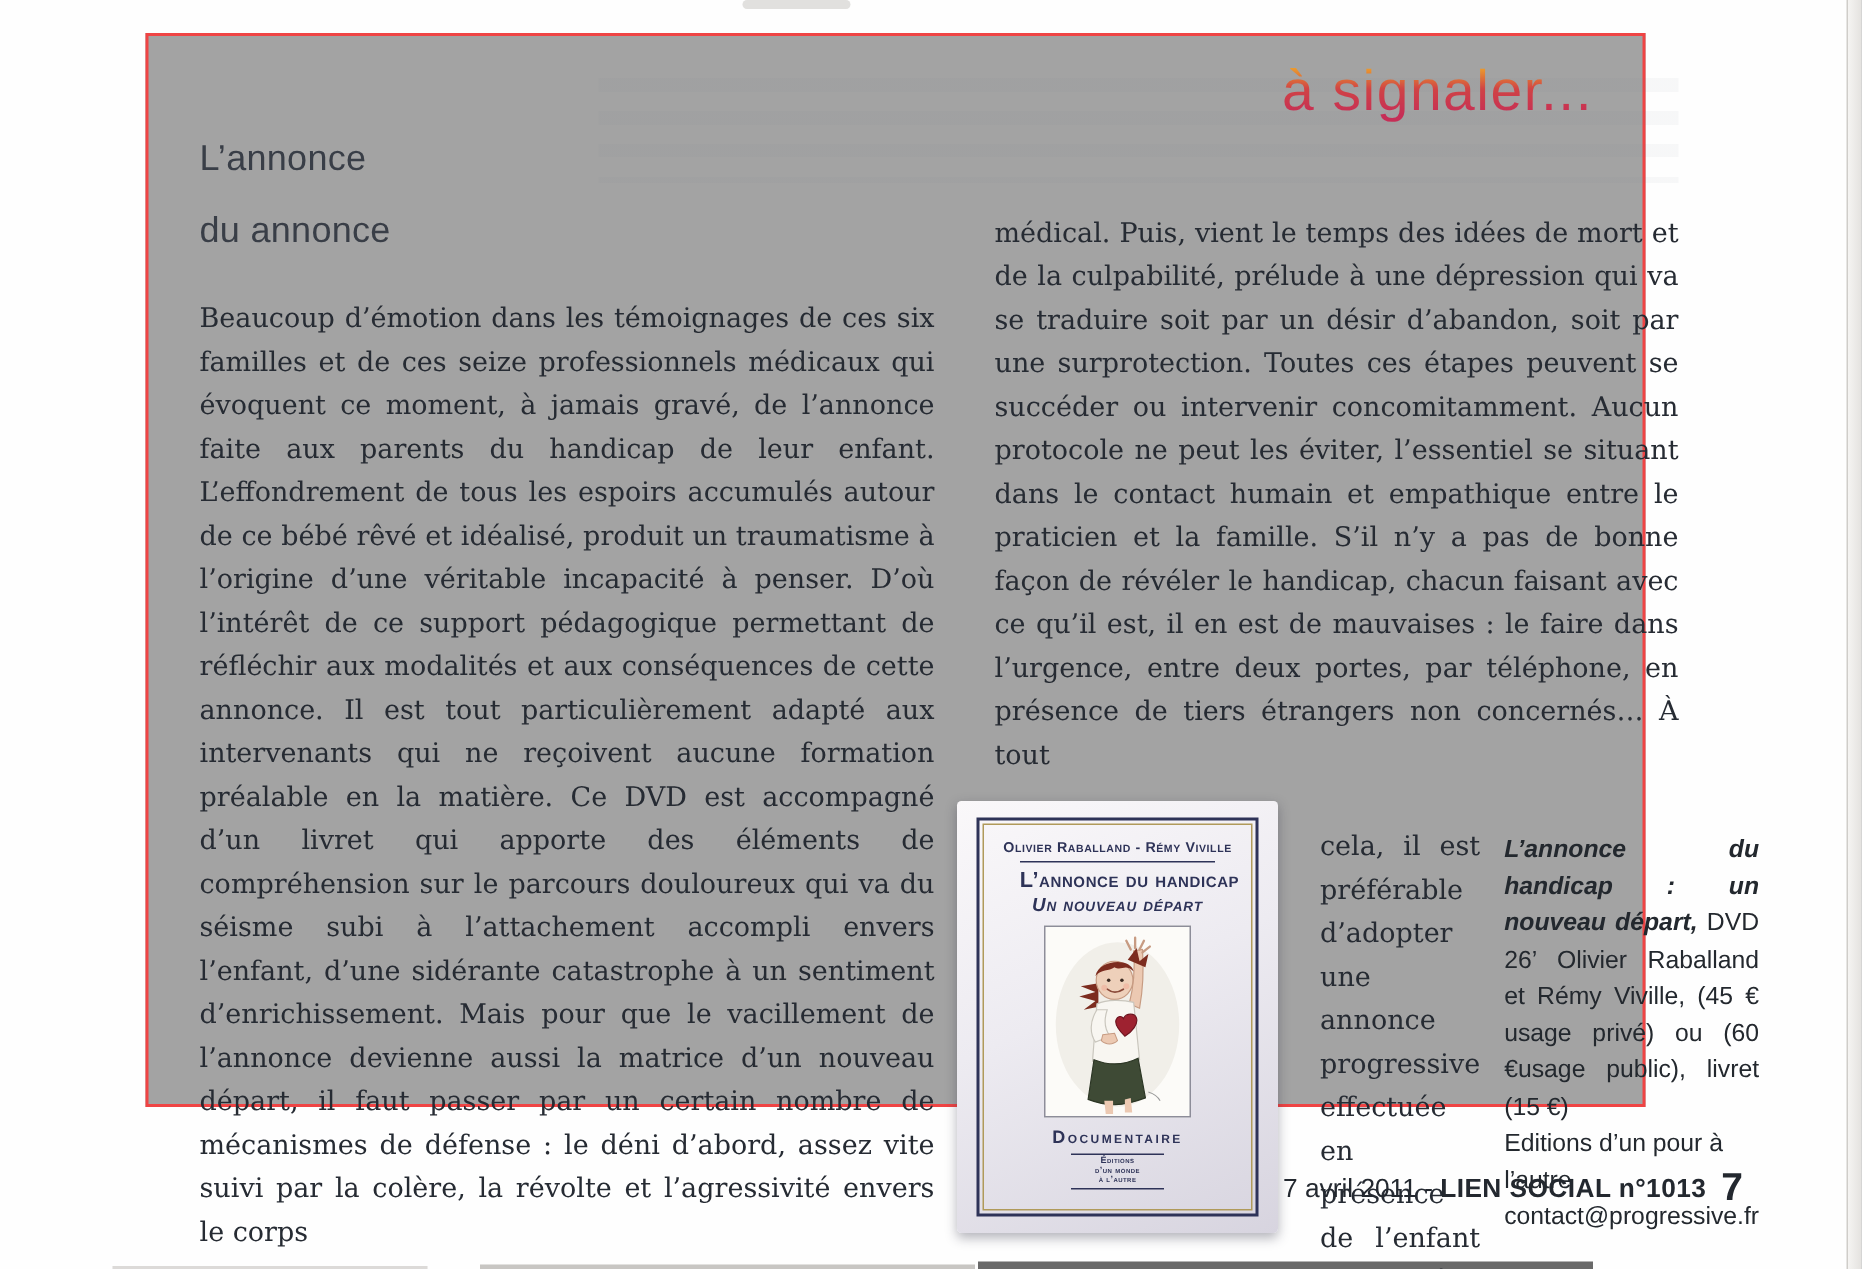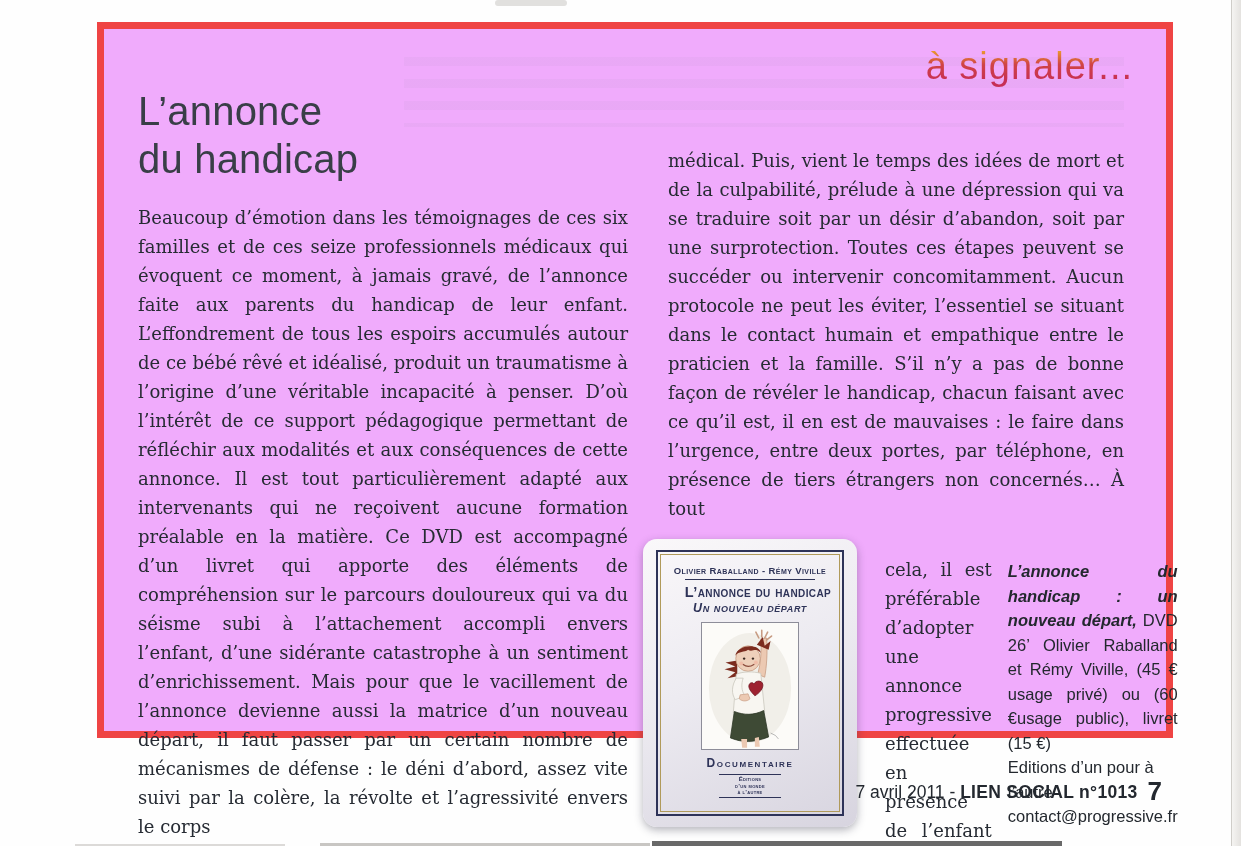--- a/index.html
+++ b/index.html
@@ -15,55 +15,55 @@
     background:#c9c7c3;opacity:.55;border-radius:3px;}
   .scan-bar-bottom-dark{position:absolute;left:652px;top:841px;width:410px;height:5px;
     background:#4f4f4f;opacity:.85;}
   .scan-bar-bottom-light{position:absolute;left:320px;top:843px;width:330px;height:3px;
     background:#b0aeaa;opacity:.7;}
   .scan-bar-bottom-faint{position:absolute;left:75px;top:844px;width:210px;height:2px;
     background:#c4c2be;opacity:.6;}
 
   
   .content-box{
-    position:absolute;left:97px;top:22px;width:1076px;height:716px;
-    background:#f0abfc;border:7px solid #ef4444;box-sizing:border-box;
+    position:absolute;left:97px;top:22px;width:1000px;height:716px;
+    background:#a3a3a3;border:2px solid #ef4444;box-sizing:border-box;
   }
   .ghost-bleed{position:absolute;left:300px;top:28px;width:720px;height:70px;
     background:repeating-linear-gradient(180deg, rgba(110,120,135,.05) 0 9px, transparent 9px 22px);
     pointer-events:none;}
 
   .signaler{
     position:absolute;top:16px;right:33px;
     font-size:38px;letter-spacing:1px;
     background:linear-gradient(180deg,#eda22b 10%,#d04345 45%,#c62e56 85%);
     -webkit-background-clip:text;background-clip:text;color:transparent;
   }
 
   .article-title{
     position:absolute;left:34px;top:58px;
-    font-size:40px;line-height:48px;color:#393e47;letter-spacing:.2px;
+    font-size:24px;line-height:48px;color:#393e47;letter-spacing:.2px;
   }
 
   .body-serif{
     font-family:"DejaVu Serif", serif;
     font-size:18px;line-height:29px;color:#262b33;
     text-align:justify;
   }
   .col-left{position:absolute;left:34px;top:174px;width:490px;}
   .col-right{position:absolute;left:548px;top:101px;width:488px;}
   .col-right p{margin:16px;}
   .wrap-row{display:flex;margin-top:4px;}
   .wrap-right{margin-left:12px;width:271px;display:flex;flex-direction:row;}
 
   
   .dvd-cover{
     position:relative;flex:0 0 214px;width:214px;height:288px;margin-left:-9px;
     background:linear-gradient(155deg,#faf8fa 0%,#edebf1 45%,#d7d4df 100%);
-    box-shadow:0 3px 8px rgba(40,40,60,.35);border-radius:14px;
+    box-shadow:0 3px 8px rgba(40,40,60,.35);border-radius:3px;
   }
   .cover-frame{position:absolute;left:13px;right:13px;top:11px;bottom:11px;
     border:2px solid #2e3358;}
   .cover-frame-gold{position:absolute;left:17px;right:17px;top:15px;bottom:15px;
     border:1px solid #b09a5a;}
   .cover-inner{position:absolute;left:20px;right:20px;top:18px;bottom:18px;
     display:flex;flex-direction:column;align-items:center;color:#2e3358;}
   .cover-authors{margin-top:8px;font-size:9.5px;font-weight:bold;
     font-variant:small-caps;letter-spacing:.4px;white-space:nowrap;}
   .cover-rule{width:130px;height:1px;background:#2e3358;margin:3px 0 4px;}
@@ -101,21 +101,21 @@
 <div class="scan-bar-bottom-light"></div>
 <div class="scan-bar-bottom-faint"></div>
 
 <div class="content-box">
   <div class="ghost-bleed"></div>
 
   <div class="signaler">à signaler...</div>
 
   <div class="article-title">
     <div>L’annonce</div>
-    <div>du handicap</div>
+    <div>du annonce</div>
   </div>
 
   <div class="col-left body-serif">Beaucoup d’émotion dans les témoignages de ces six familles et de ces seize professionnels médicaux qui évoquent ce moment, à jamais gravé, de l’annonce faite aux parents du handicap de leur enfant. L’effondrement de tous les espoirs accumulés autour de ce bébé rêvé et idéalisé, produit un traumatisme à l’origine d’une véritable incapacité à penser. D’où l’intérêt de ce support pédagogique permettant de réfléchir aux modalités et aux conséquences de cette annonce. Il est tout particulièrement adapté aux intervenants qui ne reçoivent aucune formation préalable en la matière. Ce DVD est accompagné d’un livret qui apporte des éléments de compréhension sur le parcours douloureux qui va du séisme subi à l’attachement accompli envers l’enfant, d’une sidérante catastrophe à un sentiment d’enrichissement. Mais pour que le vacillement de l’annonce devienne aussi la matrice d’un nouveau départ, il faut passer par un certain nombre de mécanismes de défense : le déni d’abord, assez vite suivi par la colère, la révolte et l’agressivité envers le corps</div>
 
   <div class="col-right">
     <p class="body-serif">médical. Puis, vient le temps des idées de mort et de la culpabilité, prélude à une dépression qui va se traduire soit par un désir d’abandon, soit par une surprotection. Toutes ces étapes peuvent se succéder ou intervenir concomitamment. Aucun protocole ne peut les éviter, l’essentiel se situant dans le contact humain et empathique entre le praticien et la famille. S’il n’y a pas de bonne façon de révéler le handicap, chacun faisant avec ce qu’il est, il en est de mauvaises : le faire dans l’urgence, entre deux portes, par téléphone, en présence de tiers étrangers non concernés… À tout</p>
 
     <div class="wrap-row">
 
       <div class="dvd-cover">

